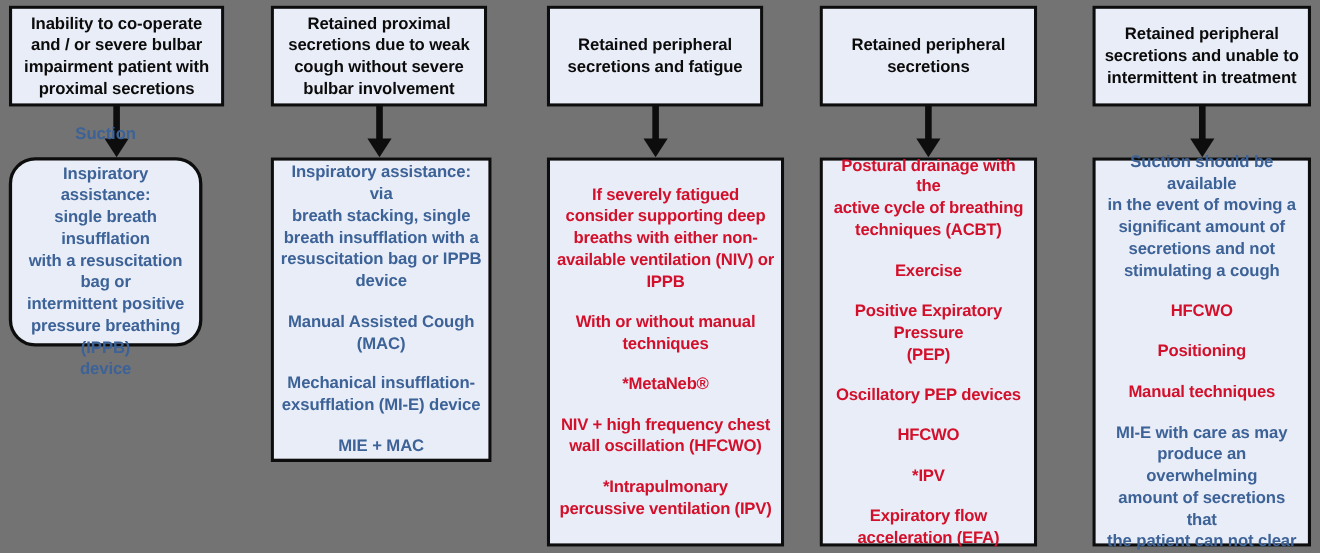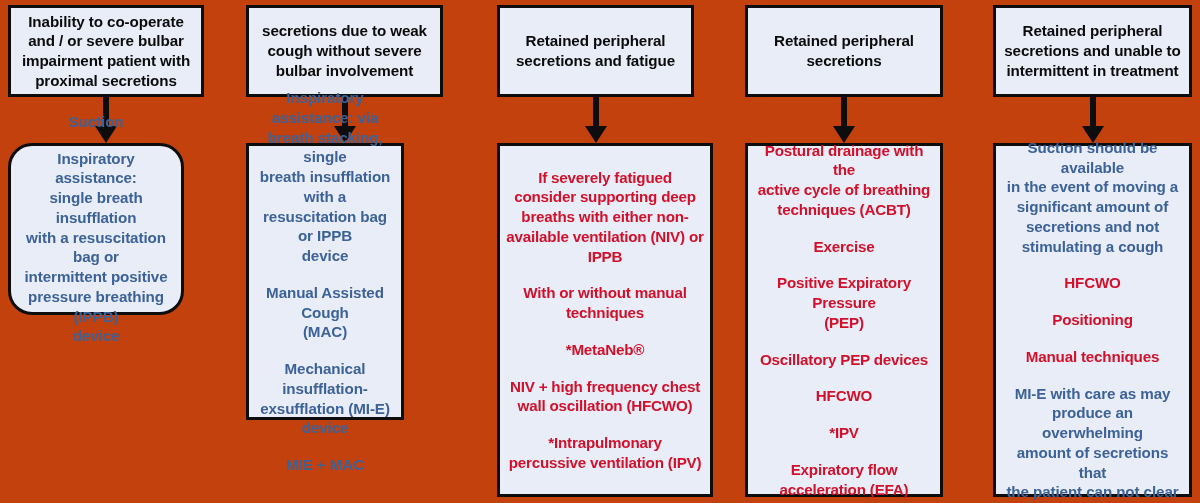--- a/index.html
+++ b/index.html
@@ -11,21 +11,21 @@
     width: 1200px;
     height: 503px;
     font-family: "Liberation Sans", sans-serif;
     overflow: hidden;
   }
 
   #flowchart {
     position: relative;
     width: 1200px;
     height: 503px;
-    background: #c2410c;
+    background: #737373;
   }
 
   .column {
     position: absolute;
     top: 0;
     height: 503px;
   }
 
   .box {
     position: absolute;
@@ -145,29 +145,30 @@
             <span class="box-line">with a resuscitation bag or</span>
             <span class="box-line">intermittent positive</span>
             <span class="box-line">pressure breathing (IPPB)</span>
             <span class="box-line">device</span>
           </div>
         </div>
       </div>
     </div>
     <div class="column" style="left: 246px; width: 197px;">
       <div class="box top" style="width: 197px; height: 92px;">
+        <span class="box-line">Retained proximal</span>
         <span class="box-line">secretions due to weak</span>
         <span class="box-line">cough without severe</span>
         <span class="box-line">bulbar involvement</span>
       </div>
       <div class="arrow" style="left: 98.5px;">
         <div class="stem"></div>
         <div class="head"></div>
       </div>
-      <div class="box bottom" style="width: 158px; height: 277px;">
+      <div class="box bottom" style="width: 201px; height: 277px;">
         <div class="inner">
           <div class="para blue">
             <span class="box-line">Inspiratory assistance: via</span>
             <span class="box-line">breath stacking, single</span>
             <span class="box-line">breath insufflation with a</span>
             <span class="box-line">resuscitation bag or IPPB</span>
             <span class="box-line">device</span>
           </div>
           <div class="para blue">
             <span class="box-line">Manual Assisted Cough</span>

